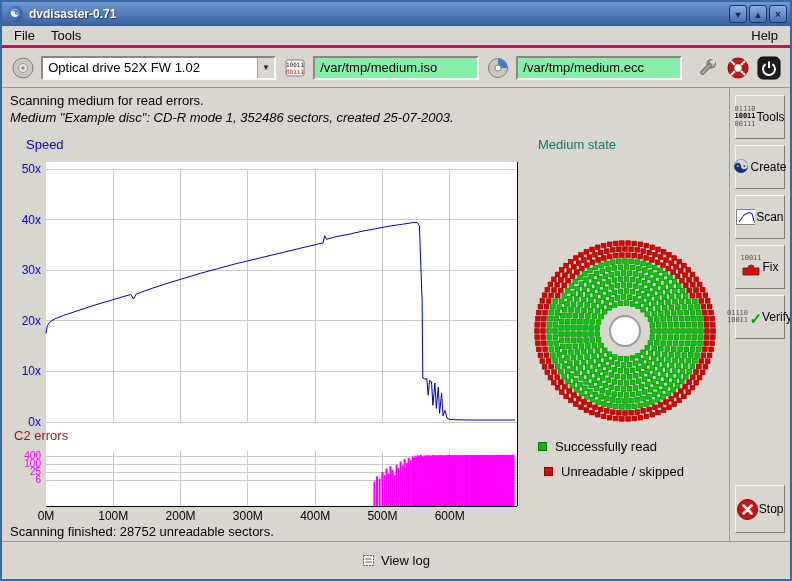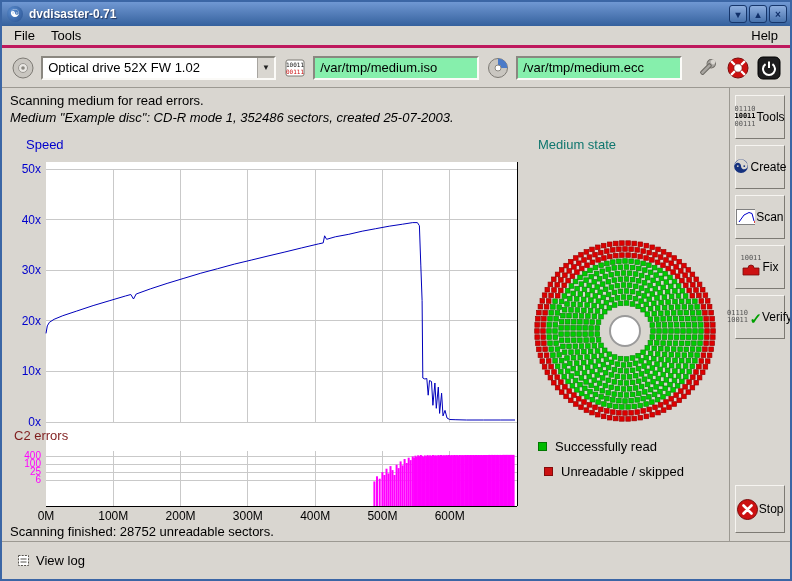--- a/index.html
+++ b/index.html
@@ -70,21 +70,21 @@
               font-size:12px; gap:1px; padding:3px 0; }
   .binary { font-family:"DejaVu Sans Mono",monospace; font-size:7px; line-height:7.5px; color:#555; }
   .binary.b2 { color:#000; font-weight:bold; }
   .yinyang { font-size:19px; line-height:20px; color:#15317e; }
   .icon-verify { position:relative; padding-right:13px; }
   .verify-check { position:absolute; right:-1px; top:0; color:#00a000; font-size:15px; font-weight:bold; }
   .stop-btn { margin-top:auto; min-height:48px;text-align:right; }
 
   
   .bottombar { flex:0 0 32px; border-top:1px solid #9c9992; display:flex;
-               align-items:center; justify-content:flex-start; padding:8px 8px; }
+               align-items:center; justify-content:center; padding:8px 8px; }
   .viewlog { display:flex; align-items:center; gap:6px; font-size:13px; padding:3px 7px; }
 </style>
 </head>
 <body>
 
 <div class="win">
 
   <div class="titlebar">
     <div class="win-icon"><span>☯</span></div>
     <div class="title">dvdisaster-0.71</div>

